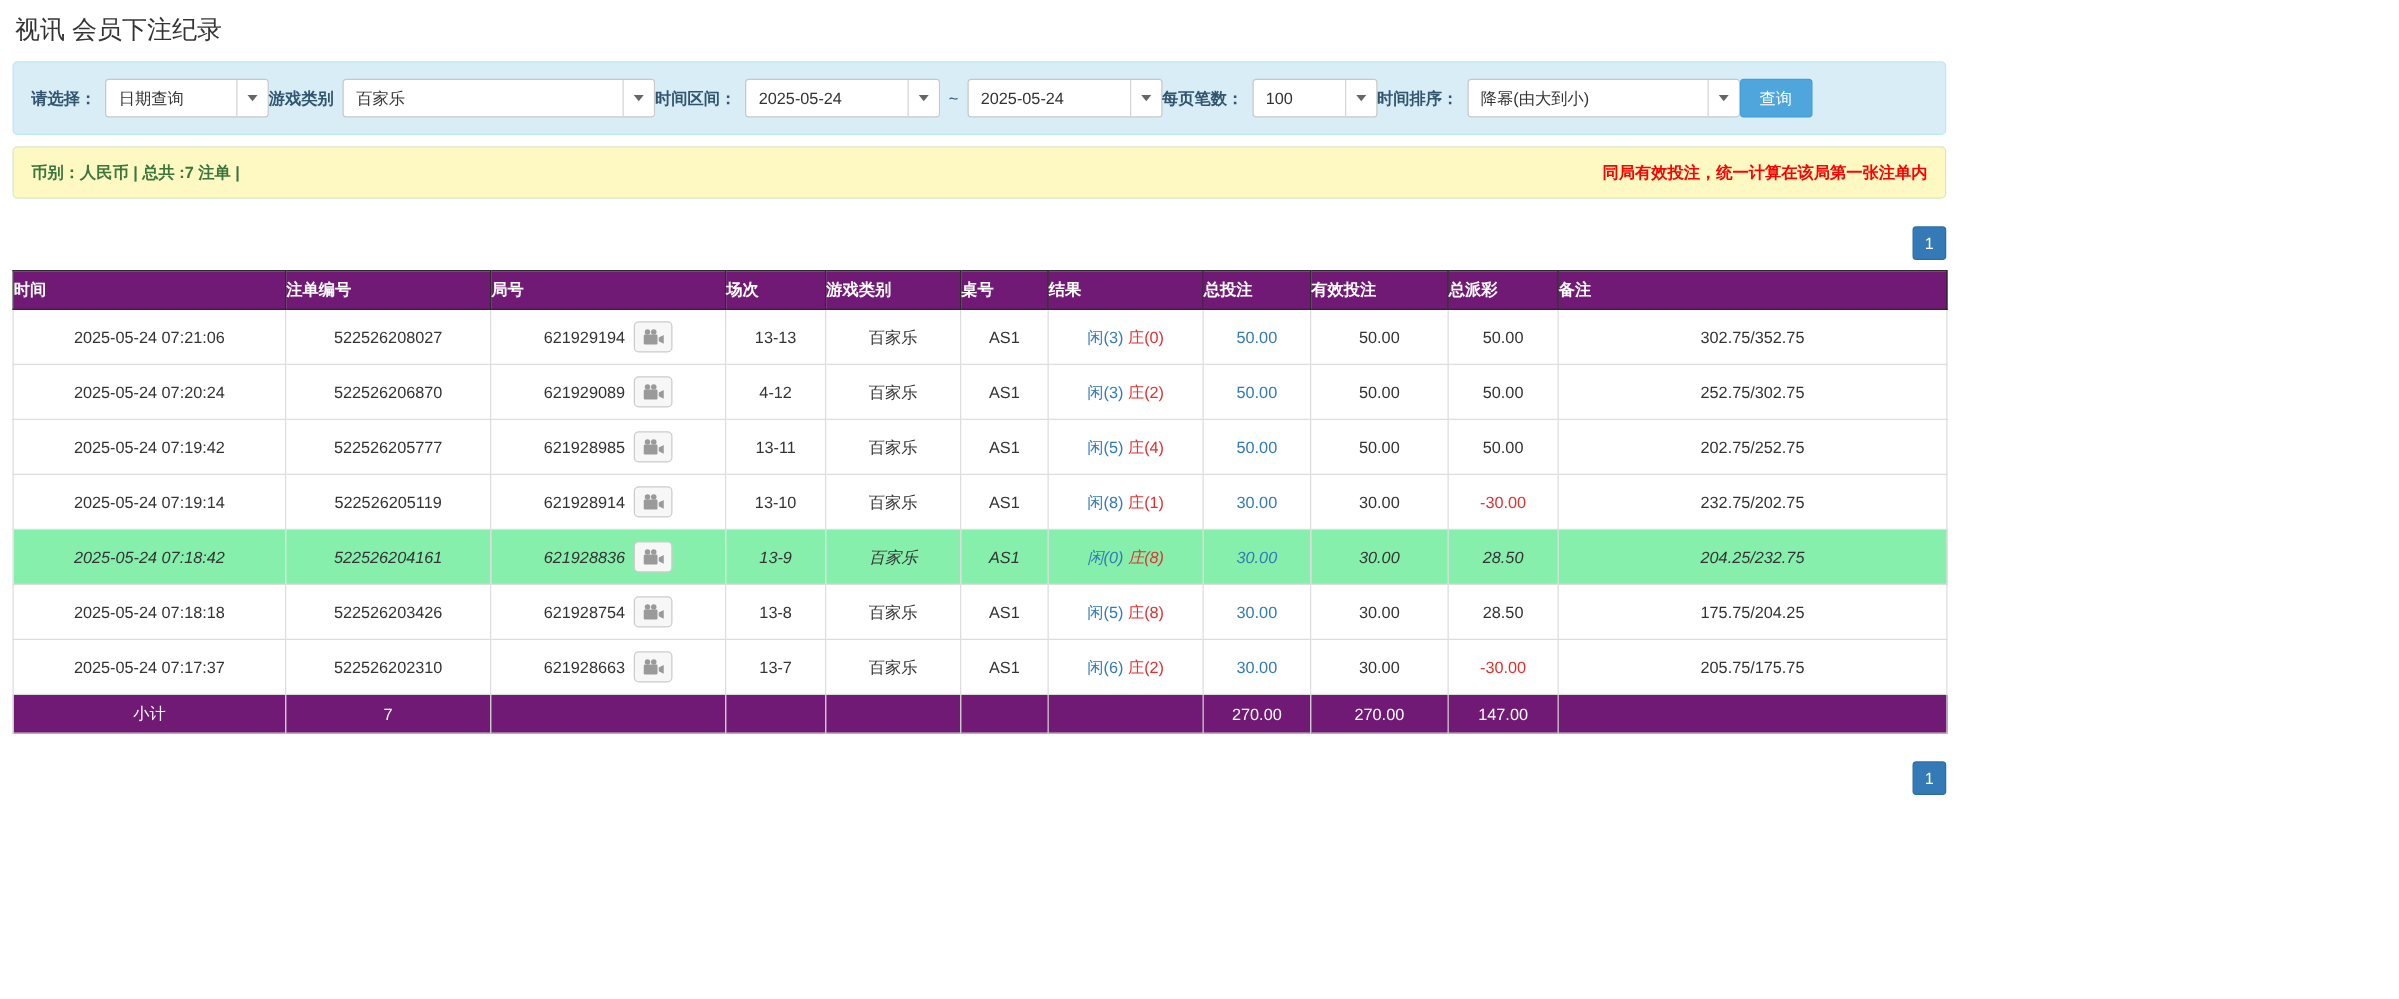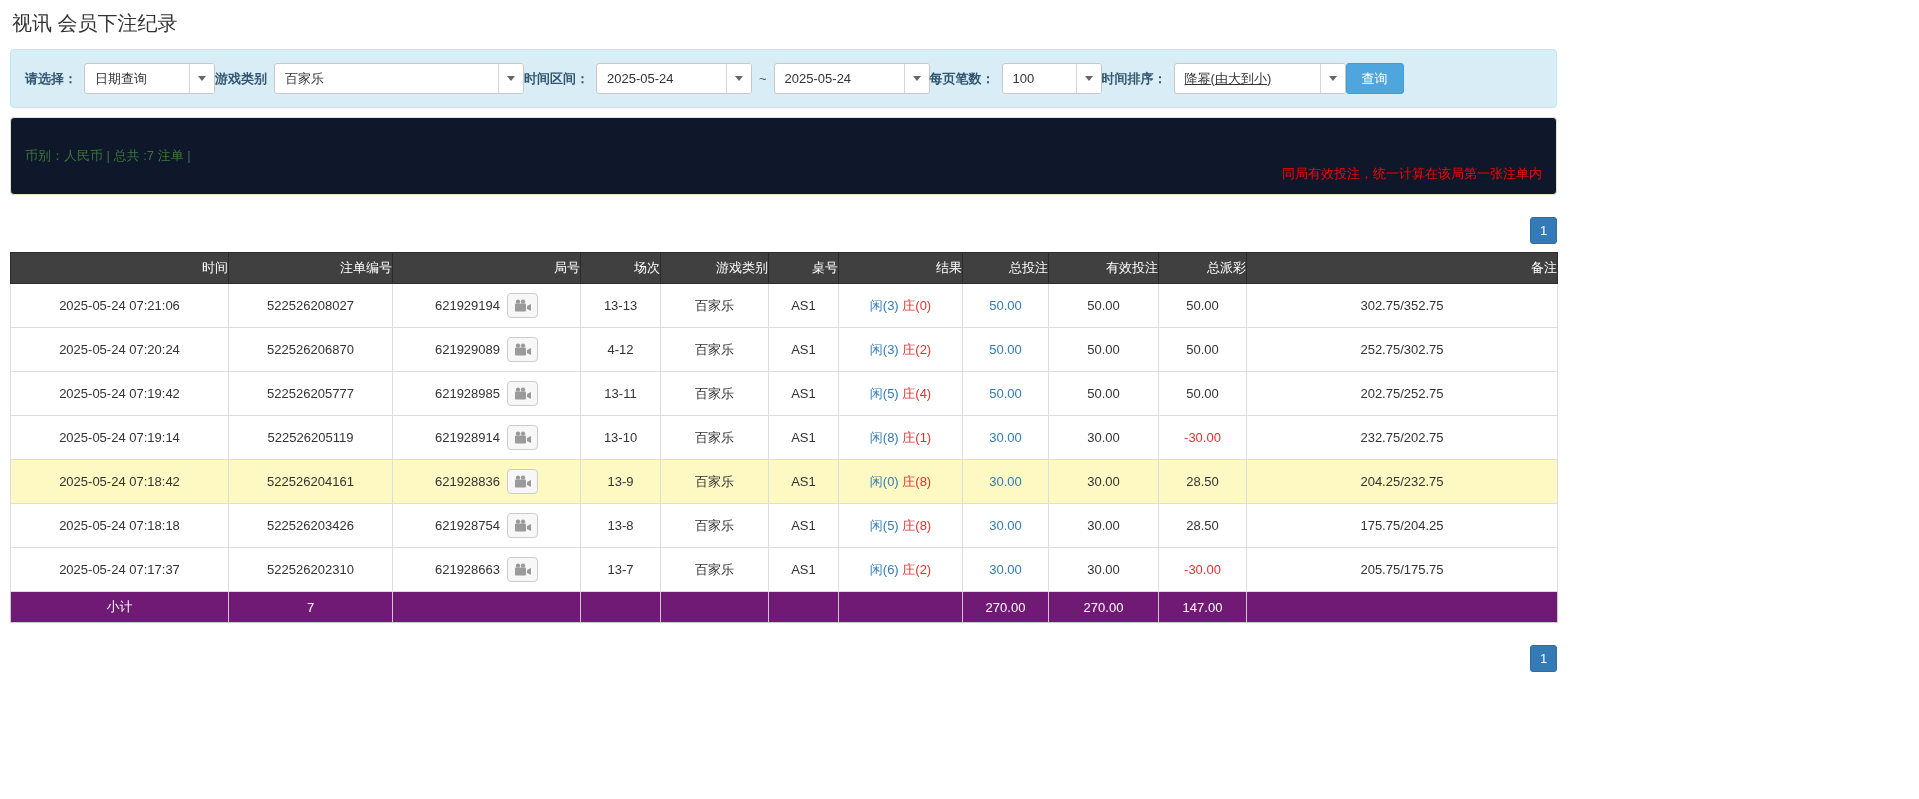--- a/index.html
+++ b/index.html
@@ -59,83 +59,84 @@
   .caret-glyph {
     width: 0; height: 0;
     border-left: 4px solid transparent;
     border-right: 4px solid transparent;
     border-top: 5px solid #666;
   }
   .w-select { width: 131px; }
   .w-game { width: 250px; }
   .w-date { width: 156px; }
   .w-pp { width: 100px; }
-  .w-sort { width: 172px; text-decoration: underline; }
+  .w-sort { width: 218px; }
   .tilde { color: #31556f; }
   .btn-search {
     background: #4fa6dc;
     color: #fff;
     border: 1px solid #419ed6;
     border-radius: 3px;
     height: 31px;
     padding: 0 15px;
     font-size: 13px;
     font-family: inherit;
     cursor: pointer;
   }
 
   
   .status-bar {
     margin-top: 9px;
-    background: #0f172a;
+    background: #fef9c3;
     border: 1px solid #d6e9c6;
     border-radius: 4px;
     padding: 11px 14px;
     display: flex;
     justify-content: space-between;
     align-items: center;
     color: #3c763d;
-  }
-  .status-notice { color: #f00; margin-top: 36px; }
+    font-weight: bold;
+  }
+  .status-notice { color: #f00; }
 
   
   .pager { display: flex; justify-content: flex-end; }
   .pager-top { margin: 22px 0 8px; }
   .pager-bottom { margin: 22px 0 20px; }
   .page-btn {
     min-width: 27px; height: 27px;
     background: #337ab7;
     border: 1px solid #2e6da4;
     border-radius: 3px;
     color: #fff;
     display: flex; align-items: center; justify-content: center;
     font-size: 13px;
     cursor: pointer;
   }
 
   
   table { width: 100%; border-collapse: collapse; table-layout: fixed; }
   th {
-    background: #404040;
+    background: #701a75;
     color: #fff;
-    font-weight: normal;
+    font-weight: bold;
     height: 31px;
     border: 1px solid #2b2b2b;
     font-size: 13px;
-    text-align: right;
+    text-align: left;
   }
   td {
     border: 1px solid #ddd;
     height: 44px;
     text-align: center;
     font-size: 13px;
     color: #333;
     background: #fff;
   }
-  tr.highlight td { background: #fef9c3; }
+  tr.highlight td { background: #86efac; font-style: italic; }
   .player { color: #337ab7; }
   .banker { color: #e03131; }
   .neg { color: #e03131; }
   a.bet-link { color: #337ab7; text-decoration: none; cursor: pointer; }
   .video-btn {
     display: inline-flex; align-items: center; justify-content: center;
     width: 31px; height: 25px;
     background: #f7f7f7;
     border: 1px solid #ccc;
     border-radius: 4px;

